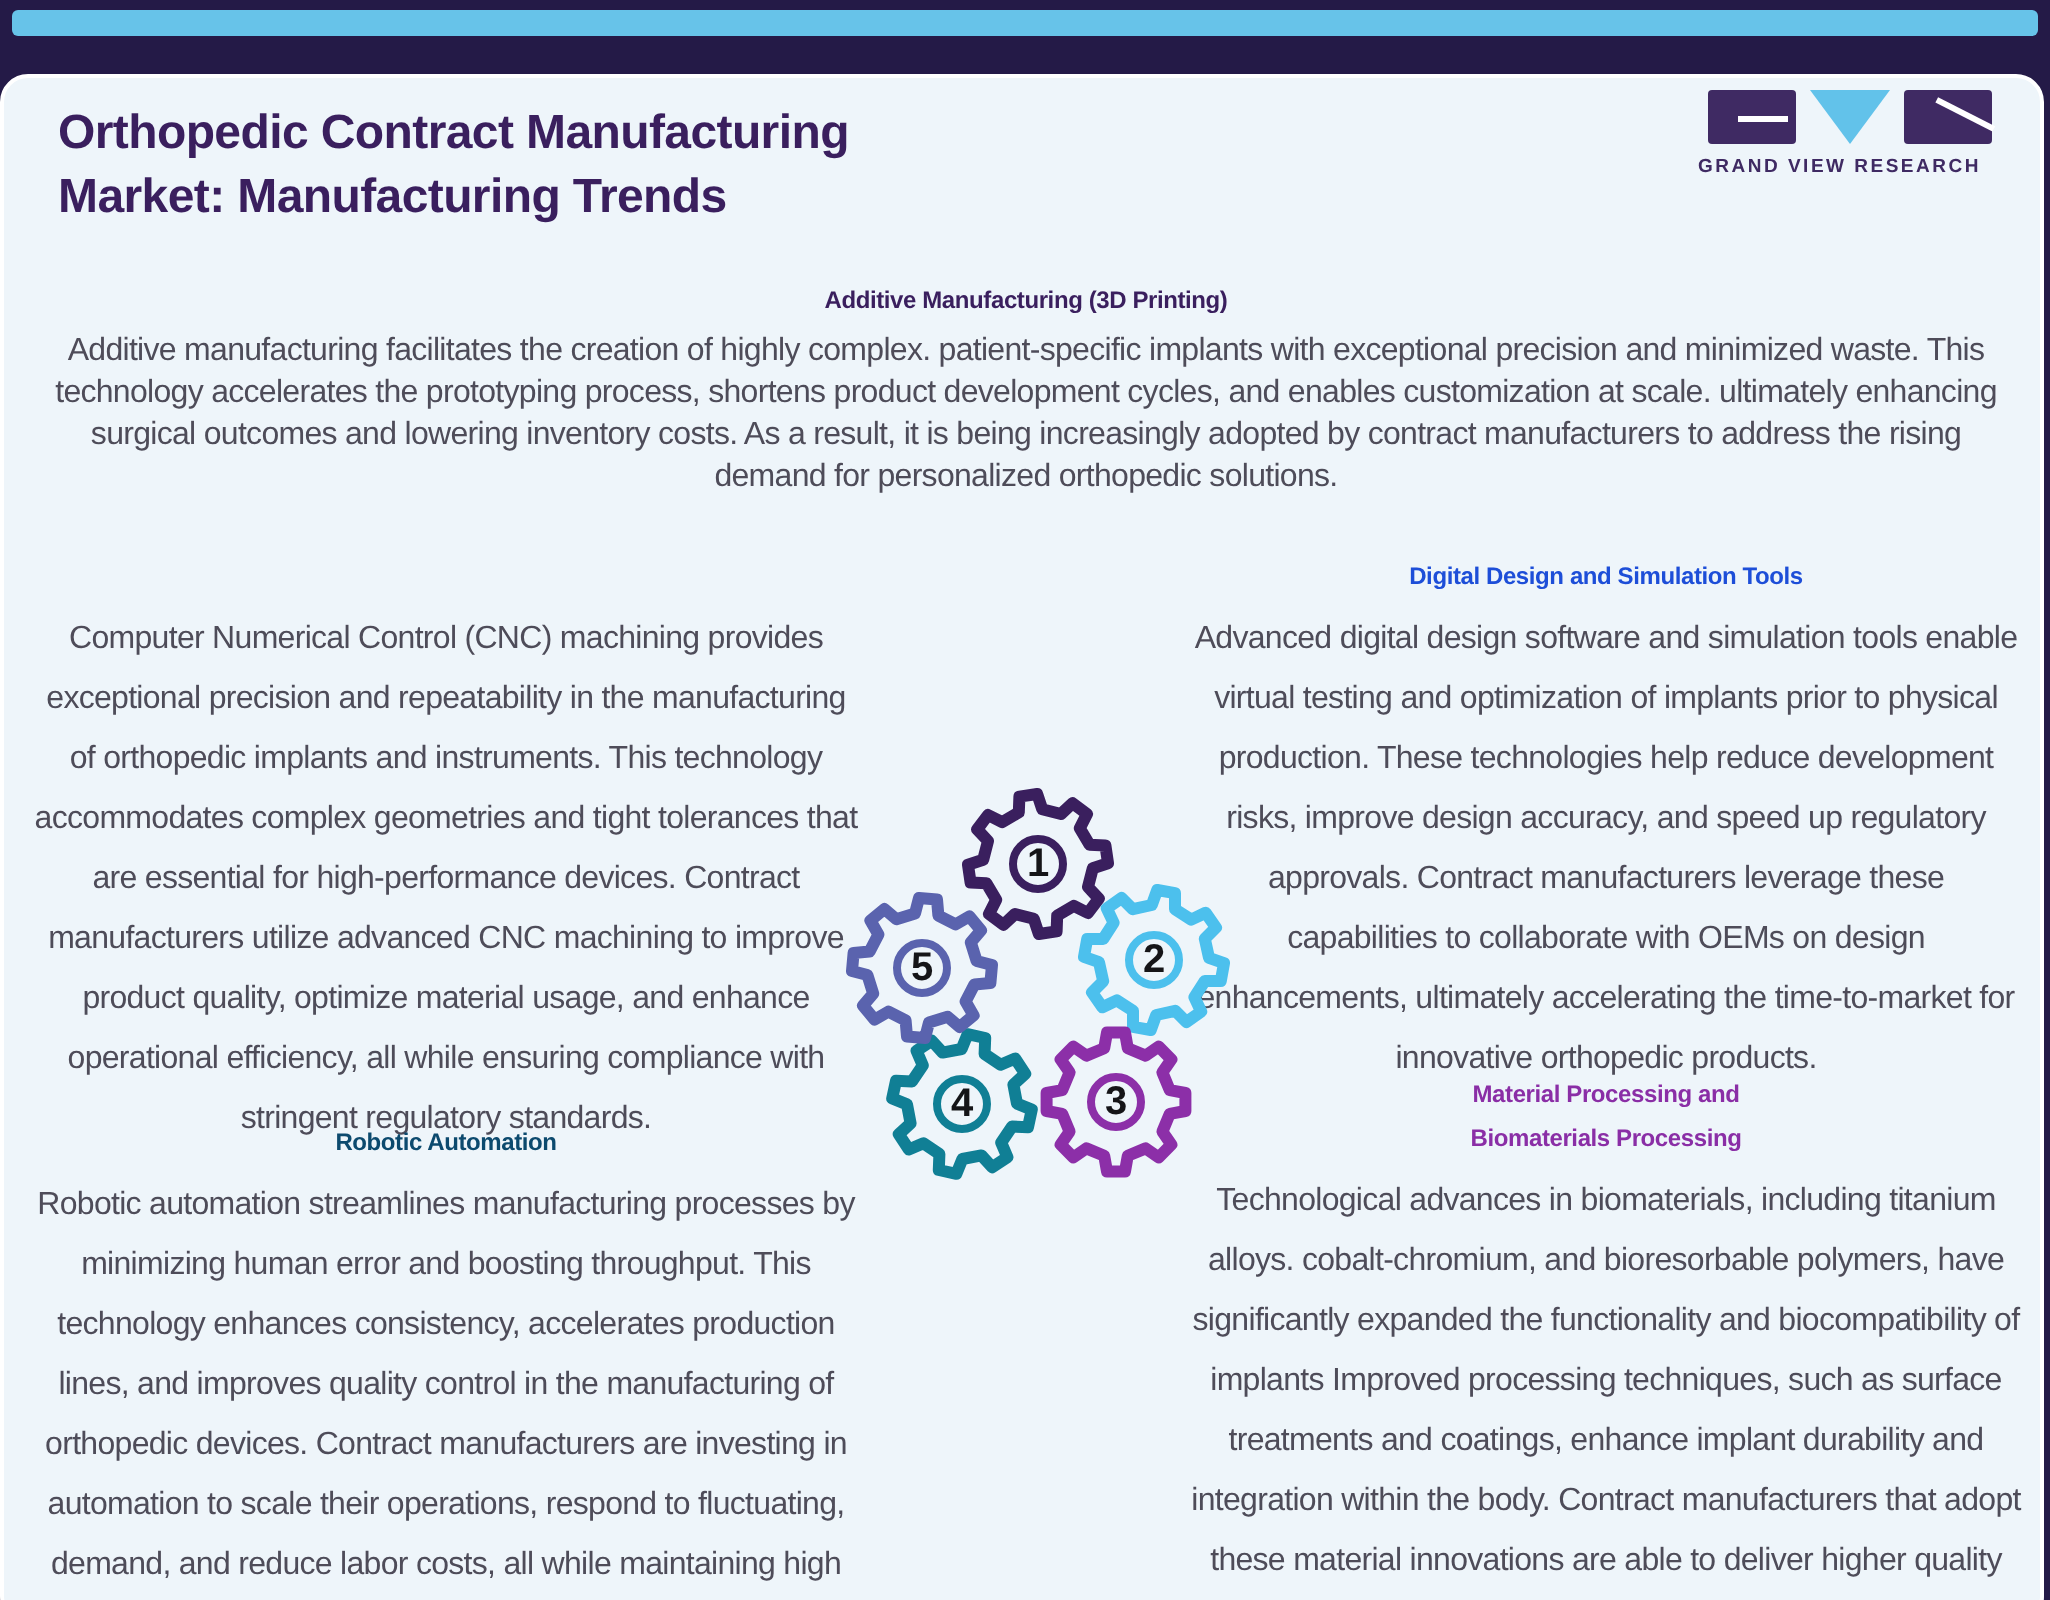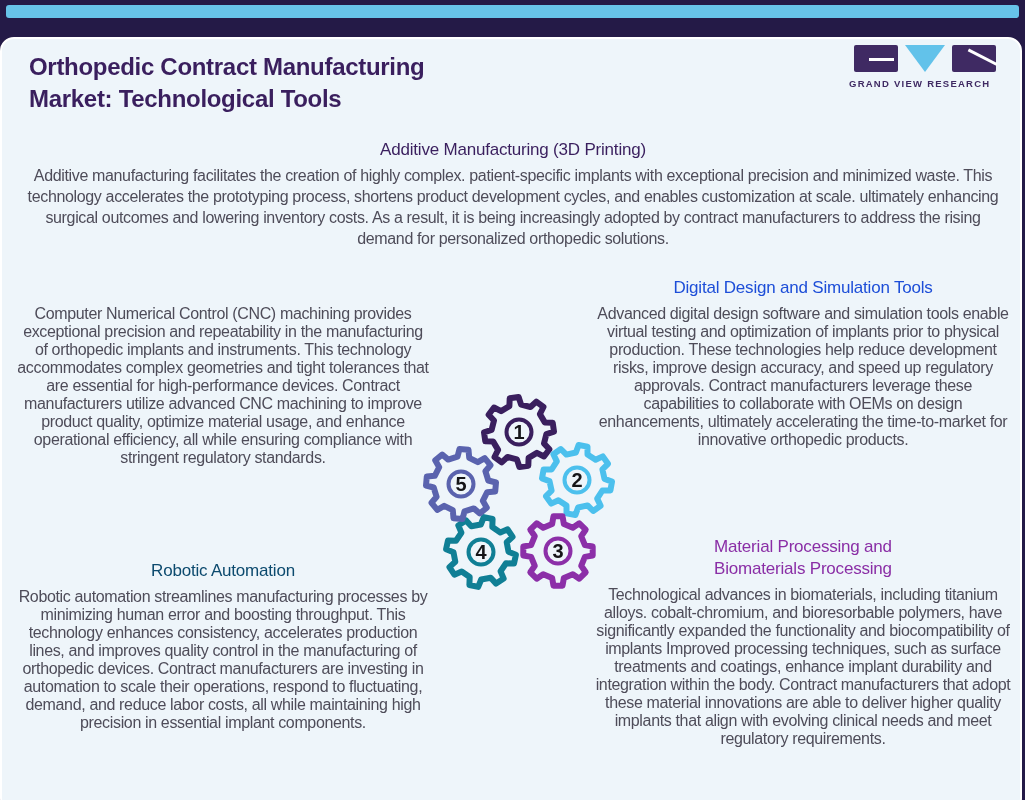--- a/index.html
+++ b/index.html
@@ -21,22 +21,22 @@
 
   
   .logo { position:absolute; left:847px; top:6px; width:152px; }
   .logo-marks { display:flex; align-items:flex-start; justify-content:center; gap:7px; height:27px; }
   .logo-g, .logo-r { width:44px; height:27px; border-radius:2px; position:relative; }
   .logo-g::after { content:""; position:absolute; right:4px; top:13px; width:25px; height:3px; background:#ffffff; }
   .logo-r::after { content:""; position:absolute; right:-1px; bottom:7px; width:32px; height:2.5px; background:#ffffff; transform:rotate(27deg); transform-origin:right center; }
   .logo-v { width:0; height:0; border-left:20px solid transparent; border-right:20px solid transparent; border-top-width:27px; border-top-style:solid; }
   .logo-text { margin-top:6px; text-align:left; font-size:9.5px; font-weight:700; letter-spacing:1.25px; white-space:nowrap; }
 
-  .sec-heading { position:absolute; text-align:center; font-size:17px; font-weight:400; letter-spacing:-0.2px; line-height:22px; }
-  .sec-body { position:absolute; text-align:center; font-size:16px; line-height:18px; letter-spacing:-0.35px; color:#4e4c59; }
+  .sec-heading { position:absolute; text-align:center; font-size:12px; font-weight:700; letter-spacing:-0.2px; line-height:22px; }
+  .sec-body { position:absolute; text-align:center; font-size:16px; line-height:30px; letter-spacing:-0.35px; color:#4e4c59; }
 
   .h-additive { left:0; width:1022px; top:100px; }
   .p-additive { left:14px; width:994px; top:126px; line-height:21px; }
 
   .h-cnc      { left:15px; width:412px; top:238px; }
   .p-cnc      { left:15px; width:412px; top:266px; }
   .h-digital  { left:593px; width:416px; top:238px; }
   .p-digital  { left:593px; width:416px; top:266px; }
   .h-robotic  { left:15px; width:412px; top:521px; }
   .p-robotic  { left:15px; width:412px; top:549px; }
@@ -48,21 +48,21 @@
 </style>
 </head>
 <body style="background: rgb(36, 26, 71);">
 
 <div class="top-bar" style="background: rgb(103, 195, 233);"></div>
 
 <div class="card" style="background: rgb(238, 245, 250); margin-top: 20px;">
 
   <h1 class="page-title" style="color: rgb(58, 31, 94);">
     <span>Orthopedic Contract Manufacturing</span><br>
-    <span>Market: Technological Tools</span>
+    <span>Market: Manufacturing Trends</span>
   </h1>
 
   <div class="logo">
     <div class="logo-marks">
       <div class="logo-g" style="background: rgb(63, 42, 99);"></div>
       <div class="logo-v" style="border-top-color: rgb(98, 194, 234);"></div>
       <div class="logo-r" style="background: rgb(63, 42, 99);"></div>
     </div>
     <div class="logo-text" style="color: rgb(63, 42, 99);">GRAND VIEW RESEARCH</div>
   </div>

